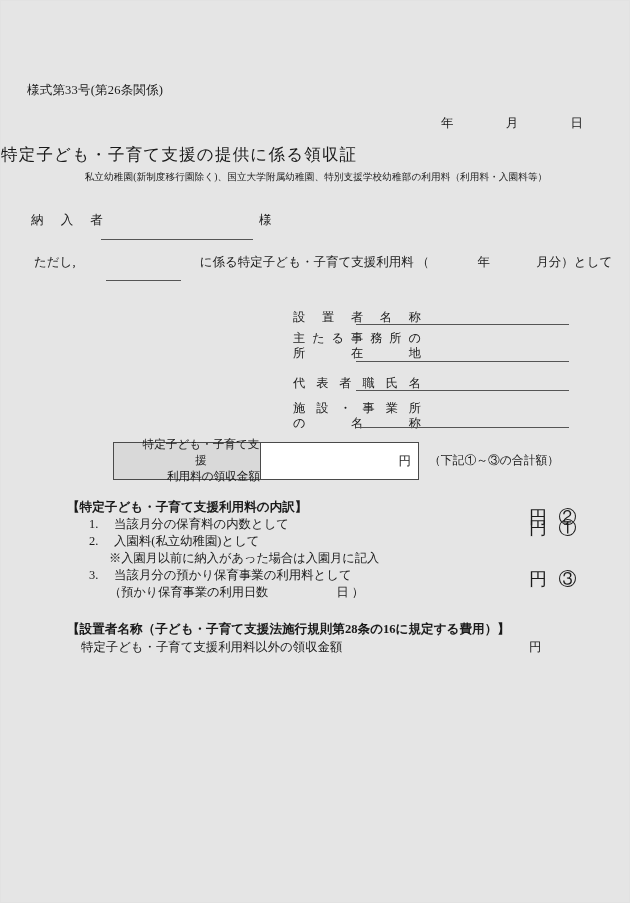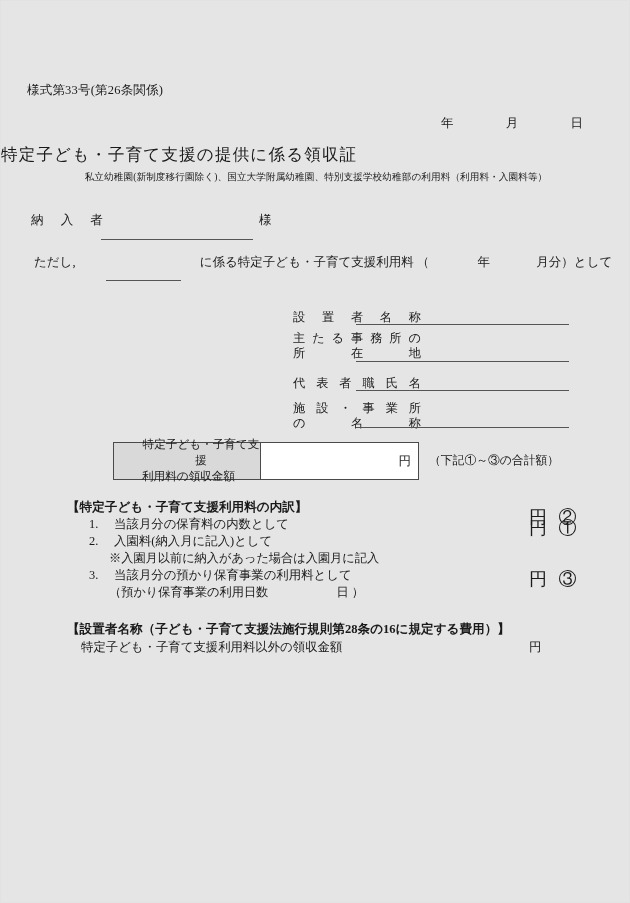--- a/index.html
+++ b/index.html
@@ -116,21 +116,21 @@
     box-sizing: border-box;
     display: flex;
   }
   #amount-label-cell {
     width: 147px;
     background: #d9d9d9;
     border-right: 1px solid #4a4a4a;
     box-sizing: border-box;
     display: flex;
     flex-direction: column;
-    align-items: flex-start;
+    align-items: flex-end;
     justify-content: center;
     font-size: 11.6px;
     line-height: 16px;
     text-align: center;
     padding-left: 28px;
   }
   #amount-value-cell {
     flex: 1;
     background: #ffffff;
     display: flex;
@@ -263,21 +263,21 @@
     <span class="num">1.</span>
     <span>当該月分の保育料の内数として</span>
   </div>
   <div class="yen-marker nowrap" id="yen-1">
     <span>円</span>
     <span class="circ">①</span>
   </div>
 
   <div class="bd-item nowrap" id="bd-2">
     <span class="num">2.</span>
-    <span>入園料(納入月に記入)として</span>
+    <span>入園料(私立幼稚園)として</span>
   </div>
   <div class="yen-marker nowrap" id="yen-2">
     <span>円</span>
     <span class="circ">②</span>
   </div>
 
   <div class="bd-note nowrap" id="bd-note-1">※入園月以前に納入があった場合は入園月に記入</div>
 
   <div class="bd-item nowrap" id="bd-3">
     <span class="num">3.</span>

